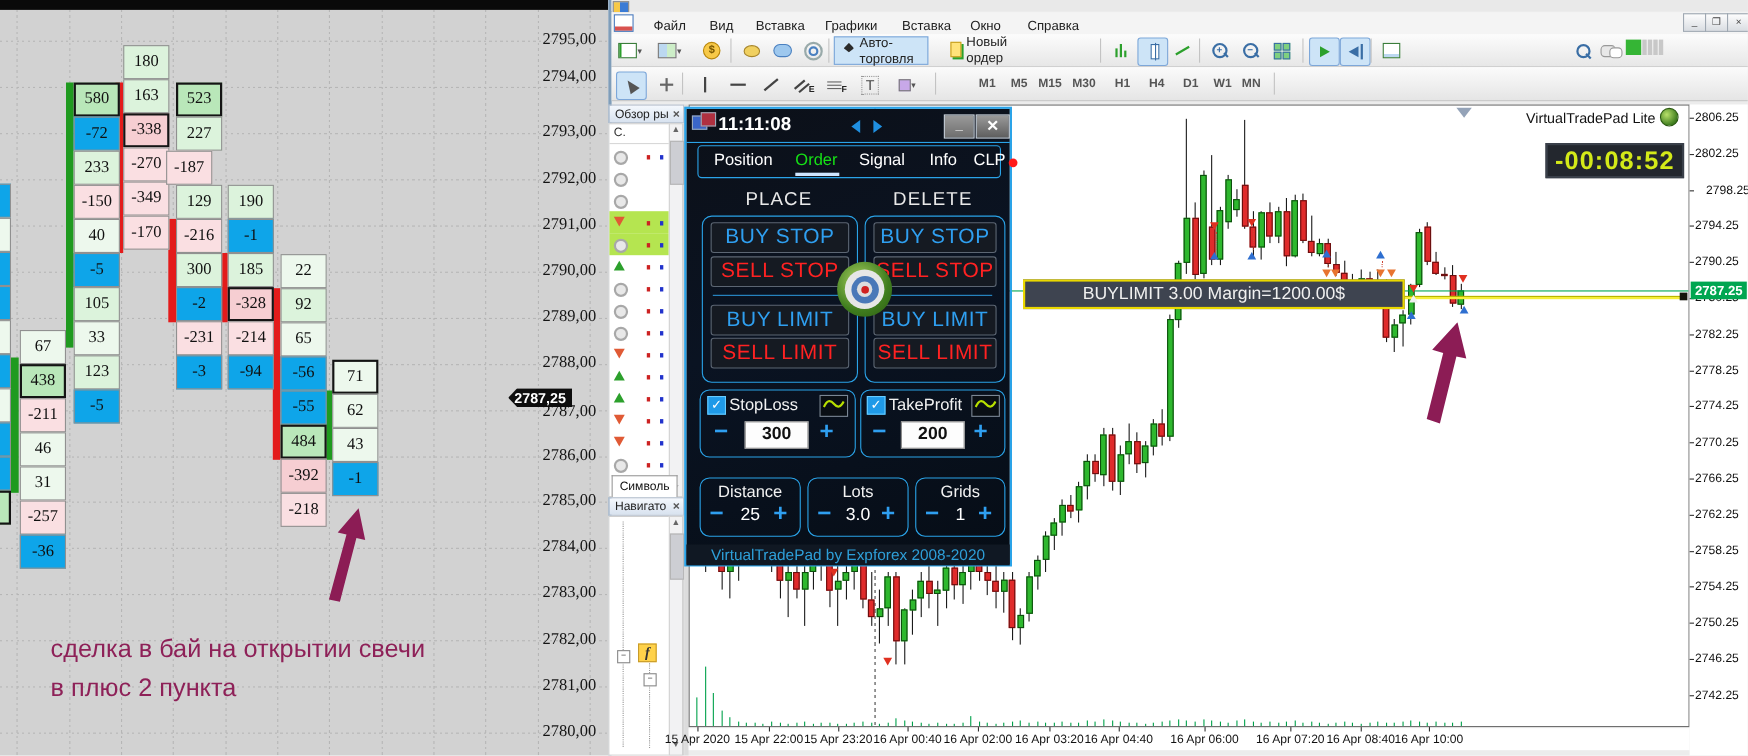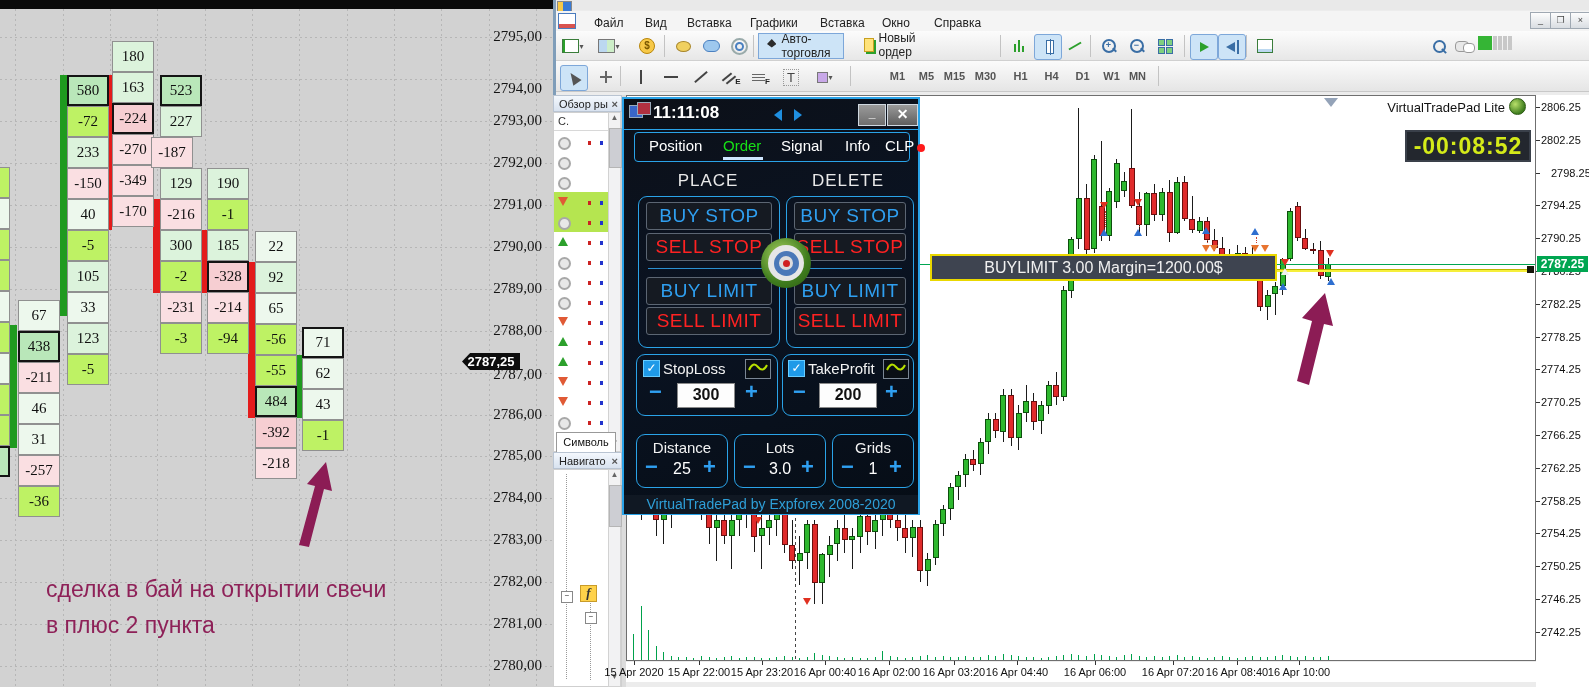--- a/index.html
+++ b/index.html
@@ -8,21 +8,21 @@
   .abs{position:absolute}
   
   #left-chart{left:0;top:0;width:553px;height:687px;background:#d2d2d2;overflow:hidden}
   .hgrid{height:1px;left:0;width:553px;background:repeating-linear-gradient(to right,#b6b6b6 0 2px,transparent 2px 5px)}
   .vgrid{width:1px;top:9px;height:678px;background:repeating-linear-gradient(to bottom,#b6b6b6 0 2px,transparent 2px 5px)}
   .plabel{width:72px;text-align:right;font-family:"Liberation Serif",serif;font-size:15px;color:#141414}
   .cell{width:42px;height:31px;box-sizing:border-box;border:1px solid #909090;
         font-family:"Liberation Serif",serif;font-size:15px;line-height:29px;text-align:center;color:#101010}
   .cell.b{border:2px solid #141414;line-height:27px}
   .t-gs{background:#b9e7b9}.t-g{background:#dcf3dc}.t-gl{background:#edf8ed}
-  .t-ps{background:#f6ced2}.t-p{background:#fadfe2}.t-pl{background:#bef264}
+  .t-ps{background:#f6ced2}.t-p{background:#fadfe2}.t-pl{background:#0ea5e9}
   .cbar{width:7px}
   .annot{font-size:23px;color:#8e2158;white-space:nowrap}
   
   .menu-item{top:14px;font-size:12px;color:#222;padding:2px 4px}
   .winbtn{top:12px;width:19px;height:15px;border:1px solid #9fa8b2;background:linear-gradient(#fdfdfd,#d9dde2);
           text-align:center;font-size:9px;line-height:14px;color:#444}
   .tbtn{width:26px;height:24px;border-radius:3px;display:flex;align-items:center;justify-content:center}
   .pressed{background:#cde4f7;border:1px solid #7da7d9}
   .tsep{width:1px;height:22px;background:#c3c3c3;top:35px}
   .tsep2{width:1px;height:20px;background:#c3c3c3;top:66px}
@@ -89,21 +89,21 @@
         <div class="vgrid abs" style="left: 157px; top: 9px;"></div>
         <div class="vgrid abs" style="left: 205px; top: 9px;"></div>
         <div class="vgrid abs" style="left: 252px; top: 9px;"></div>
         <div class="vgrid abs" style="left: 299px; top: 9px;"></div>
         <div class="vgrid abs" style="left: 347px; top: 9px;"></div>
         <div class="vgrid abs" style="left: 394px; top: 9px;"></div>
         <div class="vgrid abs" style="left: 441px; top: 9px;"></div>
         <div class="vgrid abs" style="left: 489px; top: 9px;"></div>
         <div class="vgrid abs" style="left: 536px; top: 9px;"></div>
         <div class="plabel abs" style="left: 470px; top: 28px;">2795,00</div>
-        <div class="plabel abs" style="left: 470px; top: 80px;">2794,00</div>
+        <div class="plabel abs" style="left: 470px; top: 62px;">2794,00</div>
         <div class="plabel abs" style="left: 470px; top: 112px;">2793,00</div>
         <div class="plabel abs" style="left: 470px; top: 154px;">2792,00</div>
         <div class="plabel abs" style="left: 470px; top: 196px;">2791,00</div>
         <div class="plabel abs" style="left: 470px; top: 238px;">2790,00</div>
         <div class="plabel abs" style="left: 470px; top: 280px;">2789,00</div>
         <div class="plabel abs" style="left: 470px; top: 322px;">2788,00</div>
         <div class="plabel abs" style="left: 470px; top: 406px;">2786,00</div>
         <div class="plabel abs" style="left: 470px; top: 447px;">2785,00</div>
         <div class="plabel abs" style="left: 470px; top: 489px;">2784,00</div>
         <div class="plabel abs" style="left: 470px; top: 531px;">2783,00</div>
@@ -139,21 +139,21 @@
         <div class="cell t-g abs" style="left: 67px; top: 137px;">233</div>
         <div class="cell t-p abs" style="left: 67px; top: 168px;">-150</div>
         <div class="cell t-gl abs" style="left: 67px; top: 199px;">40</div>
         <div class="cell t-pl abs" style="left: 67px; top: 230px;">-5</div>
         <div class="cell t-g abs" style="left: 67px; top: 261px;">105</div>
         <div class="cell t-gl abs" style="left: 67px; top: 292px;">33</div>
         <div class="cell t-g abs" style="left: 67px; top: 323px;">123</div>
         <div class="cell t-pl abs" style="left: 67px; top: 354px;">-5</div>
         <div class="cell t-g abs" style="left: 112px; top: 41px;">180</div>
         <div class="cell t-g abs" style="left: 112px; top: 72px;">163</div>
-        <div class="cell t-ps abs b" style="left: 112px; top: 103px;">-224</div>
+        <div class="cell t-ps abs b" style="left: 112px; top: 103px;">-338</div>
         <div class="cell t-p abs" style="left: 112px; top: 134px;">-270</div>
         <div class="cell t-p abs" style="left: 112px; top: 165px;">-349</div>
         <div class="cell t-p abs" style="left: 112px; top: 196px;">-170</div>
         <div class="cell t-gs abs b" style="left: 160px; top: 75px;">523</div>
         <div class="cell t-g abs" style="left: 160px; top: 106px;">227</div>
         <div class="cell t-p abs" style="left: 151px; top: 137px;">-187</div>
         <div class="cell t-g abs" style="left: 160px; top: 168px;">129</div>
         <div class="cell t-p abs" style="left: 160px; top: 199px;">-216</div>
         <div class="cell t-g abs" style="left: 160px; top: 230px;">300</div>
         <div class="cell t-pl abs" style="left: 160px; top: 261px;">-2</div>

